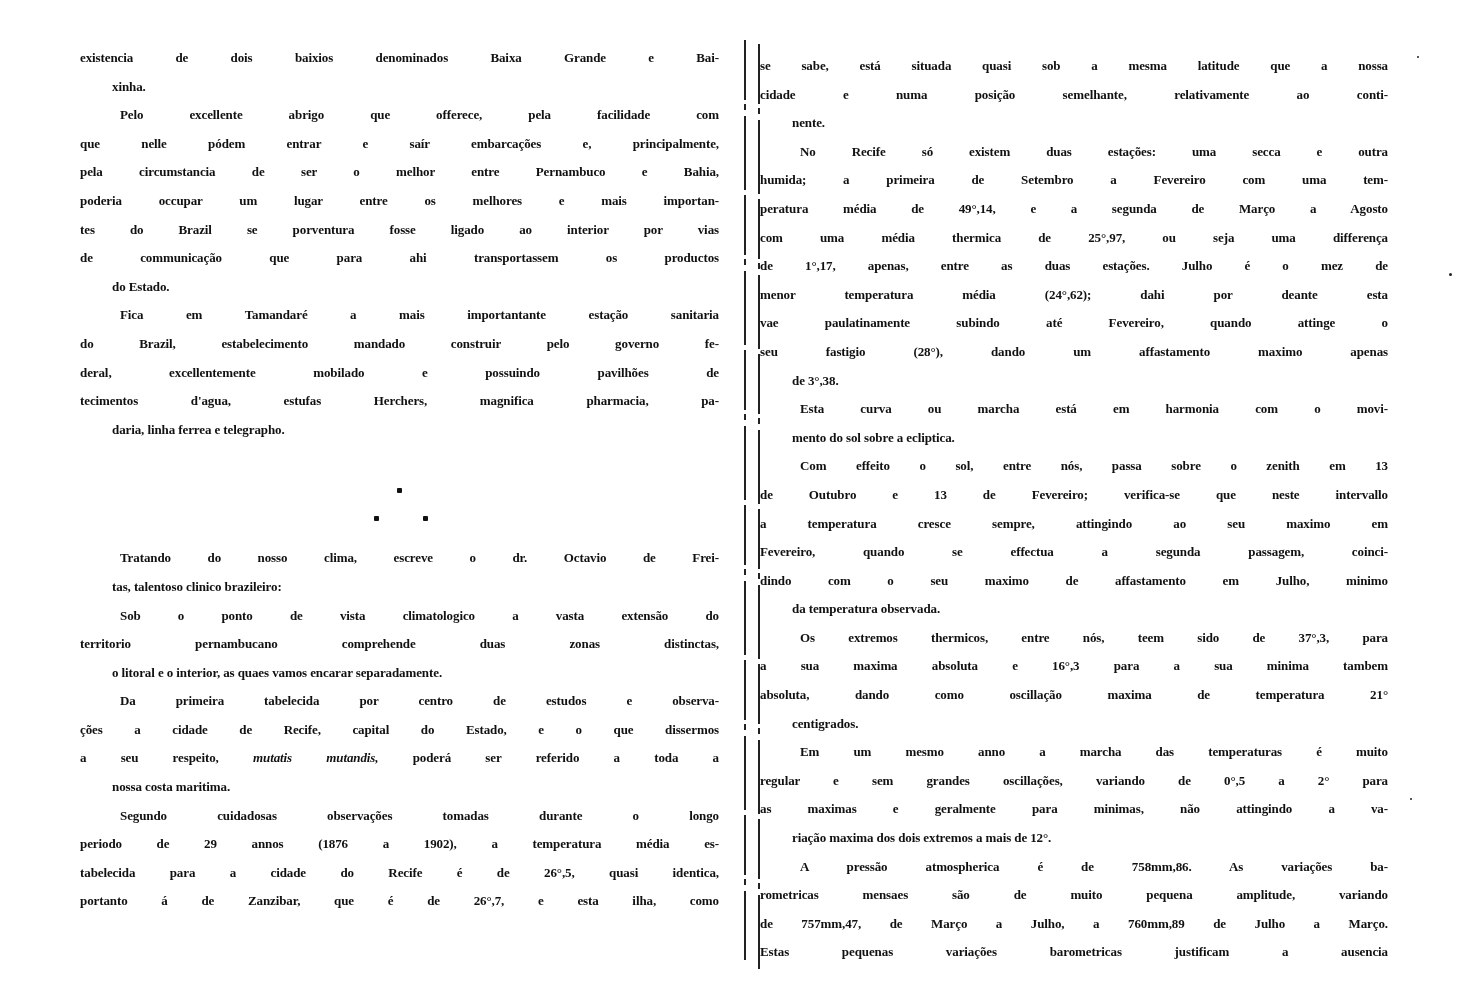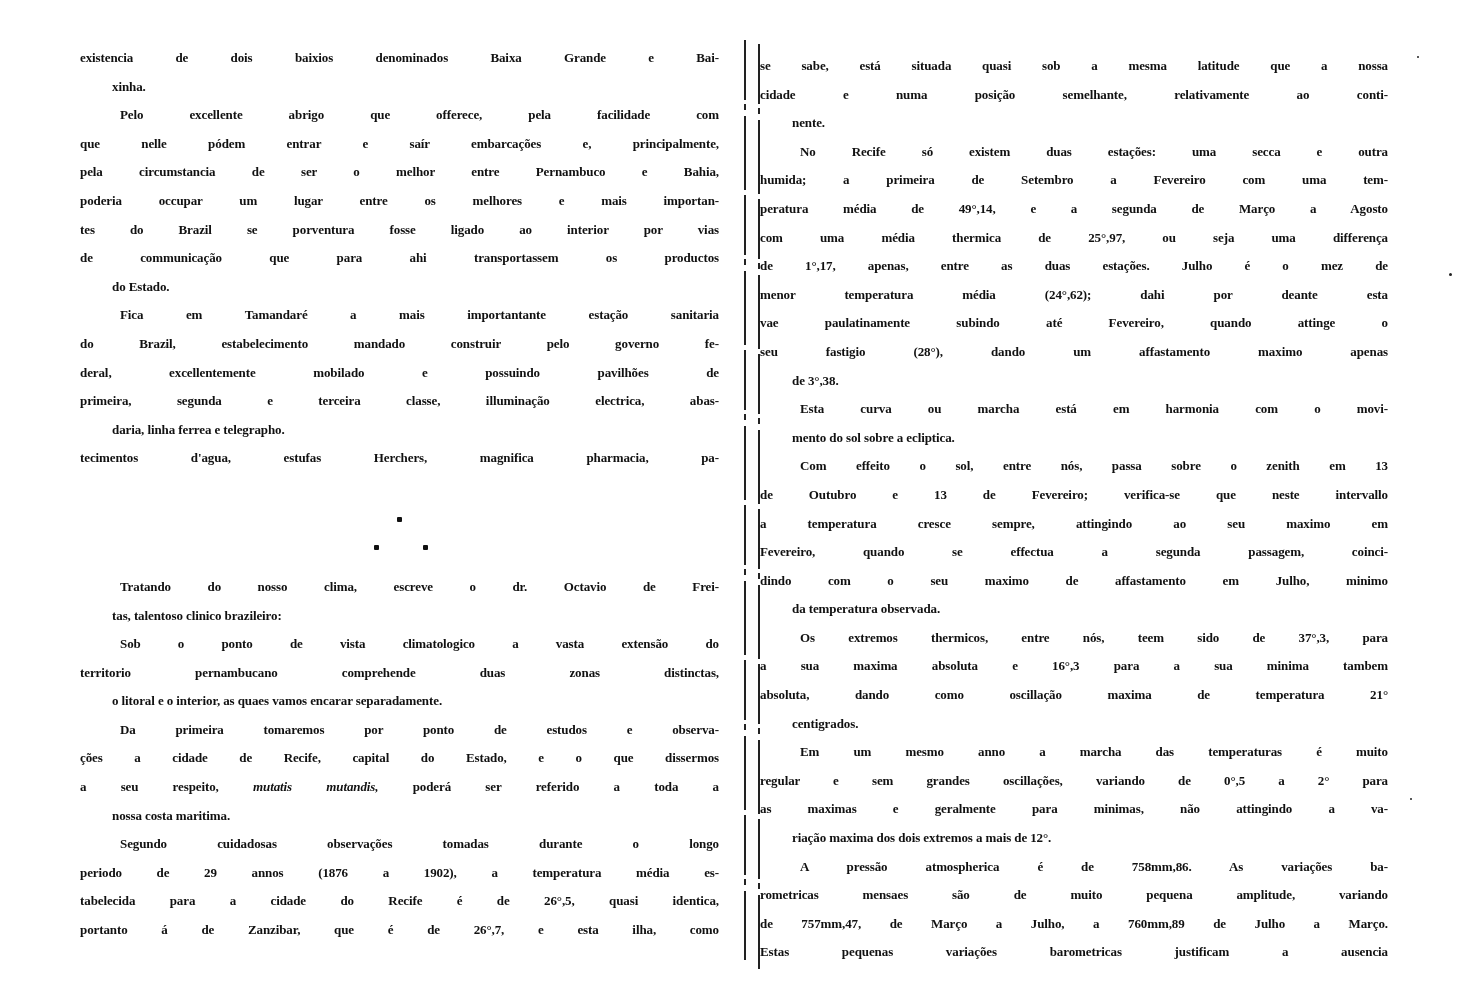--- a/index.html
+++ b/index.html
@@ -128,44 +128,43 @@
       <span class="line">poderia occupar um lugar entre os melhores e mais importan-</span>
       <span class="line">tes do Brazil se porventura fosse ligado ao interior por vias</span>
       <span class="line">de communicação que para ahi transportassem os productos</span>
       <span class="line last">do Estado.</span>
     </p>
 
     <p class="para">
       <span class="line indent">Fica em Tamandaré a mais importantante estação sanitaria</span>
       <span class="line">do Brazil, estabelecimento mandado construir pelo governo fe-</span>
       <span class="line">deral, excellentemente mobilado e possuindo pavilhões de</span>
-      <span class="line">primeira, segunda e terceira classe, illuminação electrica, abas-</span>
+      <span class="line">tecimentos d'agua, estufas Herchers, magnifica pharmacia, pa-</span>
       <span class="line last">daria, linha ferrea e telegrapho.</span>
-      <span class="line">tecimentos d'agua, estufas Herchers, magnifica pharmacia, pa-</span>
     </p>
 
     <div class="asterism">
       <span class="star" style="left:317px; top:44px;"></span>
       <span class="star" style="left:294px; top:72px;"></span>
       <span class="star" style="left:343px; top:72px;"></span>
     </div>
 
     <p class="para">
       <span class="line indent">Tratando do nosso clima, escreve o dr. Octavio de Frei-</span>
       <span class="line last">tas, talentoso clinico brazileiro:</span>
     </p>
 
     <p class="para">
       <span class="line indent">Sob o ponto de vista climatologico a vasta extensão do</span>
       <span class="line">territorio pernambucano comprehende duas zonas distinctas,</span>
       <span class="line last">o litoral e o interior, as quaes vamos encarar separadamente.</span>
     </p>
 
     <p class="para">
-      <span class="line indent">Da primeira tomaremos por ponto de estudos e observa-</span>
+      <span class="line indent">Da primeira tabelecida por centro de estudos e observa-</span>
       <span class="line">ções a cidade de Recife, capital do Estado, e o que dissermos</span>
       <span class="line"><span>a seu respeito, </span><em class="italic">mutatis mutandis,</em><span> poderá ser referido a toda a</span></span>
       <span class="line last">nossa costa maritima.</span>
     </p>
 
     <p class="para">
       <span class="line indent">Segundo cuidadosas observações tomadas durante o longo</span>
       <span class="line">periodo de 29 annos (1876 a 1902), a temperatura média es-</span>
       <span class="line">tabelecida para a cidade do Recife é de 26°,5, quasi identica,</span>
       <span class="line">portanto á de Zanzibar, que é de 26°,7, e esta ilha, como</span>

